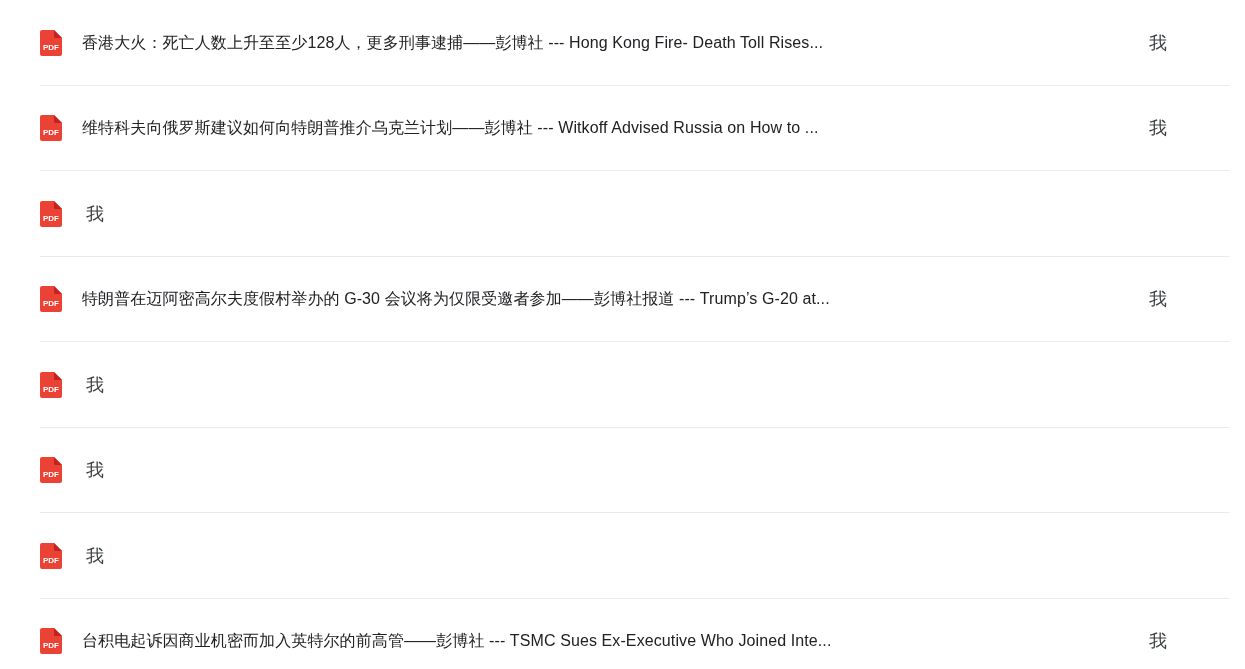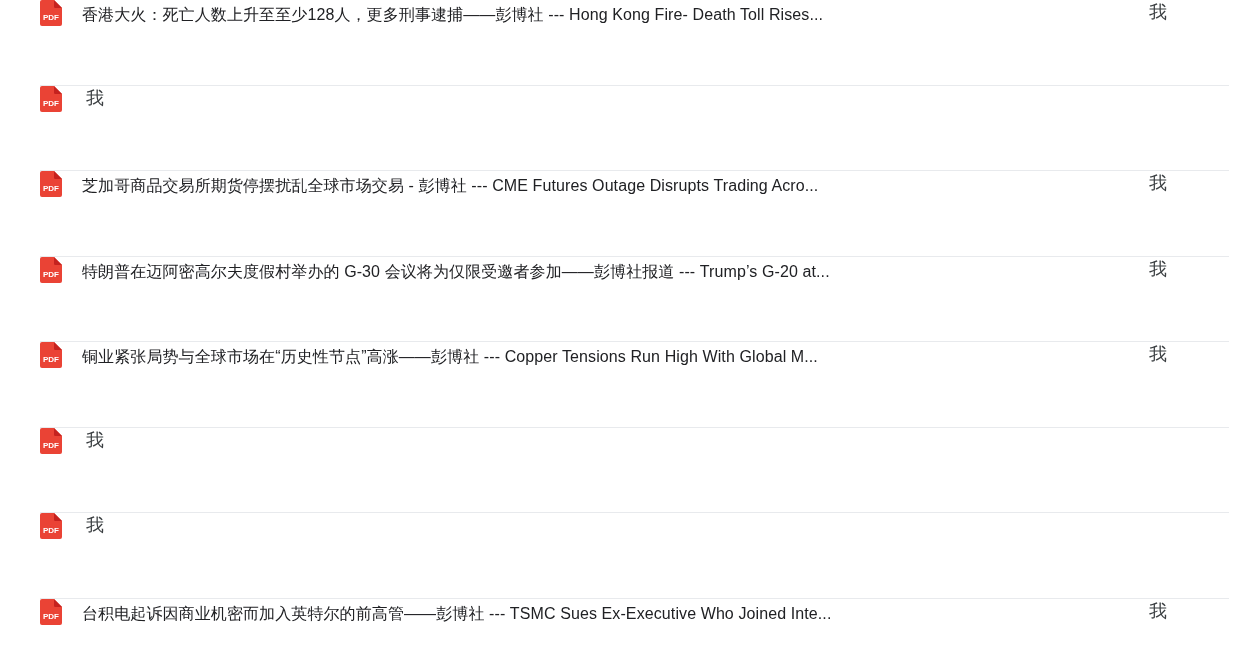--- a/index.html
+++ b/index.html
@@ -16,20 +16,21 @@
   }
   .file-list {
     width: 1245px;
     display: flex;
     flex-direction: column;
   }
   .file-row {
     position: relative;
     height: 85.5px;
     display: flex;
+    align-items: center;
     padding: 0 0 0 40px;
     box-sizing: border-box;
     background: #ffffff;
   }
   .file-row::after {
     content: "";
     position: absolute;
     left: 40px;
     right: 16px;
     bottom: 0;
@@ -86,32 +87,32 @@
   </div>
 
   <div class="file-row">
     <span class="pdf-icon">
       <svg width="22" height="26" viewBox="0 0 22 26" xmlns="http://www.w3.org/2000/svg">
         <path d="M2 0 H14 L22 8 V24 A2 2 0 0 1 20 26 H2 A2 2 0 0 1 0 24 V2 A2 2 0 0 1 2 0 Z" fill="#ea4335"></path>
         <path d="M14 0 L22 8 H15.2 A1.2 1.2 0 0 1 14 6.8 Z" fill="#c5221f"></path>
         <text x="11" y="20" font-family="Liberation Sans, sans-serif" font-size="8" font-weight="bold" fill="#ffffff" text-anchor="middle">PDF</text>
       </svg>
     </span>
+    <span class="file-title">维特科夫向俄罗斯建议如何向特朗普推介乌克兰计划——彭博社 --- Witkoff Advised Russia on How to ...</span>
     <span class="owner">我</span>
   </div>
 
   <div class="file-row">
     <span class="pdf-icon">
       <svg width="22" height="26" viewBox="0 0 22 26" xmlns="http://www.w3.org/2000/svg">
         <path d="M2 0 H14 L22 8 V24 A2 2 0 0 1 20 26 H2 A2 2 0 0 1 0 24 V2 A2 2 0 0 1 2 0 Z" fill="#ea4335"></path>
         <path d="M14 0 L22 8 H15.2 A1.2 1.2 0 0 1 14 6.8 Z" fill="#c5221f"></path>
         <text x="11" y="20" font-family="Liberation Sans, sans-serif" font-size="8" font-weight="bold" fill="#ffffff" text-anchor="middle">PDF</text>
       </svg>
     </span>
-    <span class="file-title">芝加哥商品交易所期货停摆扰乱全球市场交易 - 彭博社 --- CME Futures Outage Disrupts Trading Acro...</span>
     <span class="owner">我</span>
   </div>
 
   <div class="file-row">
     <span class="pdf-icon">
       <svg width="22" height="26" viewBox="0 0 22 26" xmlns="http://www.w3.org/2000/svg">
         <path d="M2 0 H14 L22 8 V24 A2 2 0 0 1 20 26 H2 A2 2 0 0 1 0 24 V2 A2 2 0 0 1 2 0 Z" fill="#ea4335"></path>
         <path d="M14 0 L22 8 H15.2 A1.2 1.2 0 0 1 14 6.8 Z" fill="#c5221f"></path>
         <text x="11" y="20" font-family="Liberation Sans, sans-serif" font-size="8" font-weight="bold" fill="#ffffff" text-anchor="middle">PDF</text>
       </svg>
@@ -121,21 +122,20 @@
   </div>
 
   <div class="file-row">
     <span class="pdf-icon">
       <svg width="22" height="26" viewBox="0 0 22 26" xmlns="http://www.w3.org/2000/svg">
         <path d="M2 0 H14 L22 8 V24 A2 2 0 0 1 20 26 H2 A2 2 0 0 1 0 24 V2 A2 2 0 0 1 2 0 Z" fill="#ea4335"></path>
         <path d="M14 0 L22 8 H15.2 A1.2 1.2 0 0 1 14 6.8 Z" fill="#c5221f"></path>
         <text x="11" y="20" font-family="Liberation Sans, sans-serif" font-size="8" font-weight="bold" fill="#ffffff" text-anchor="middle">PDF</text>
       </svg>
     </span>
-    <span class="file-title">铜业紧张局势与全球市场在“历史性节点”高涨——彭博社 --- Copper Tensions Run High With Global M...</span>
     <span class="owner">我</span>
   </div>
 
   <div class="file-row">
     <span class="pdf-icon">
       <svg width="22" height="26" viewBox="0 0 22 26" xmlns="http://www.w3.org/2000/svg">
         <path d="M2 0 H14 L22 8 V24 A2 2 0 0 1 20 26 H2 A2 2 0 0 1 0 24 V2 A2 2 0 0 1 2 0 Z" fill="#ea4335"></path>
         <path d="M14 0 L22 8 H15.2 A1.2 1.2 0 0 1 14 6.8 Z" fill="#c5221f"></path>
         <text x="11" y="20" font-family="Liberation Sans, sans-serif" font-size="8" font-weight="bold" fill="#ffffff" text-anchor="middle">PDF</text>
       </svg>

